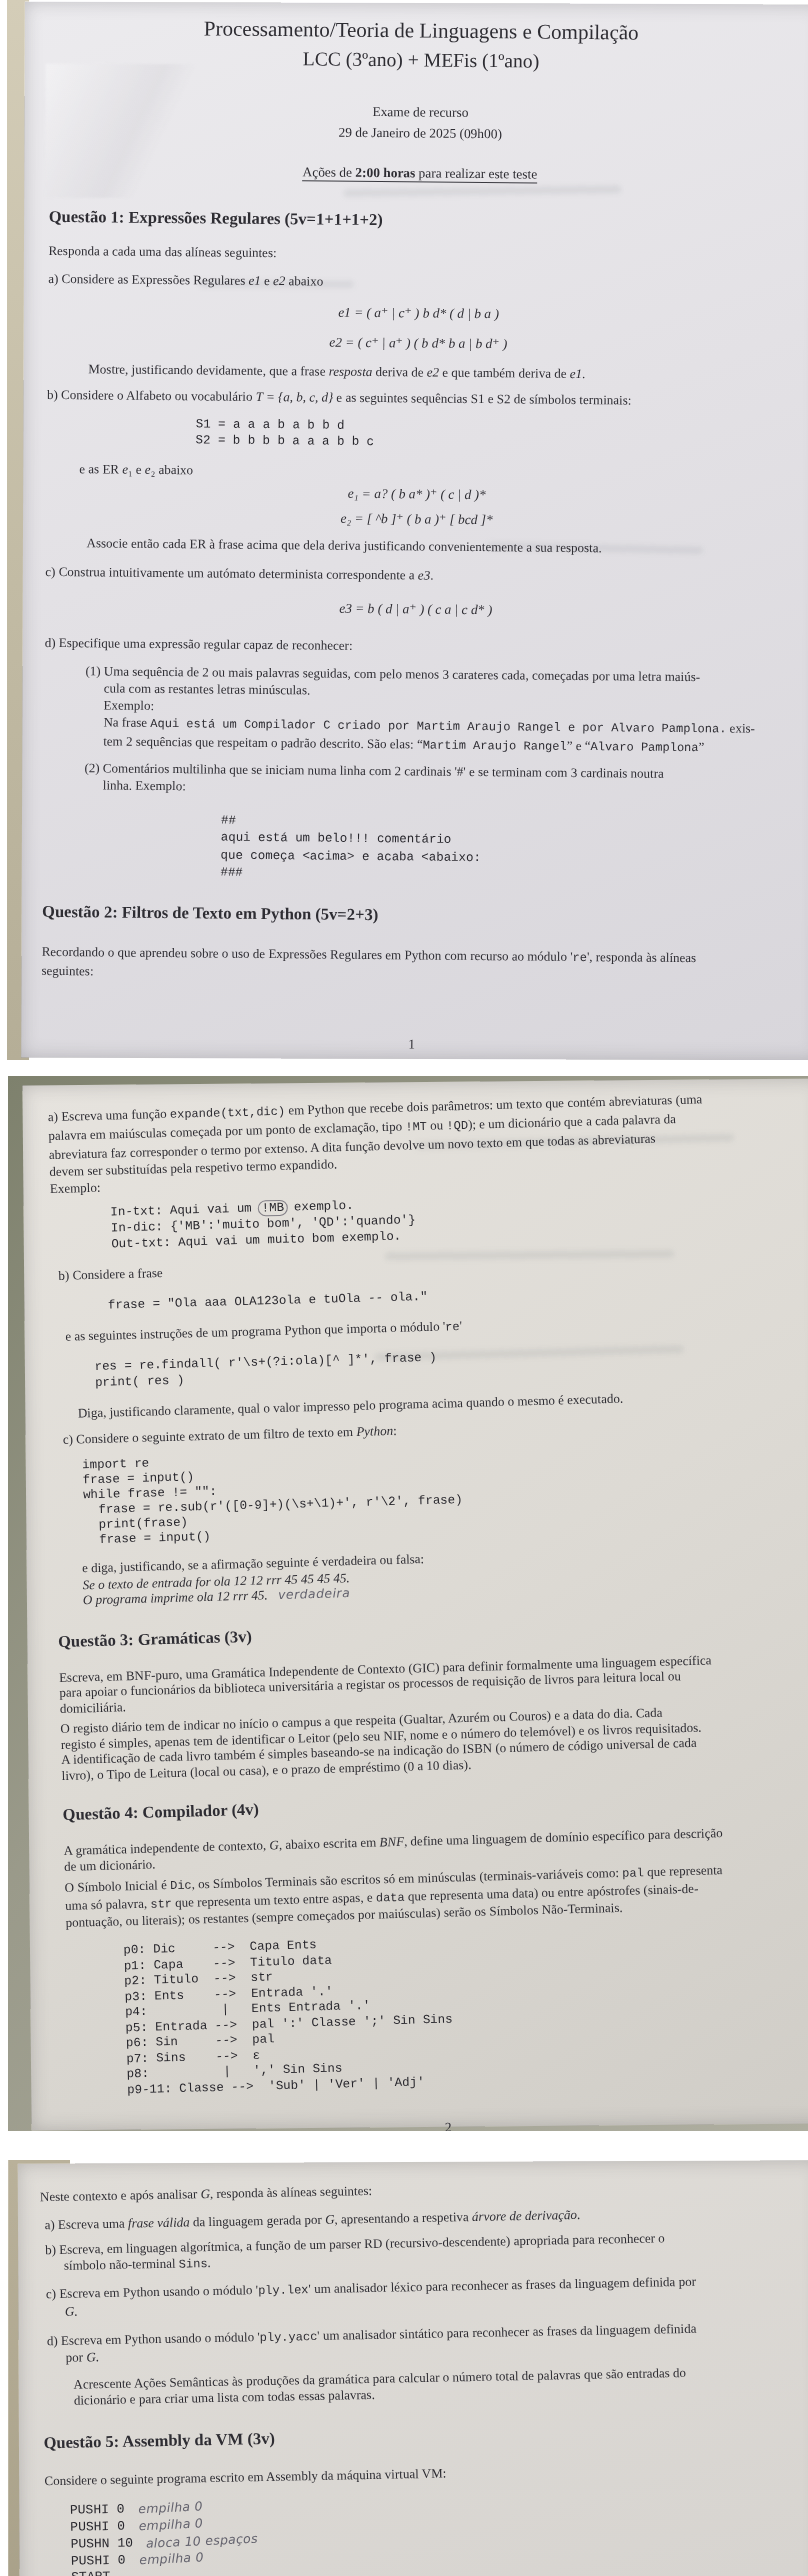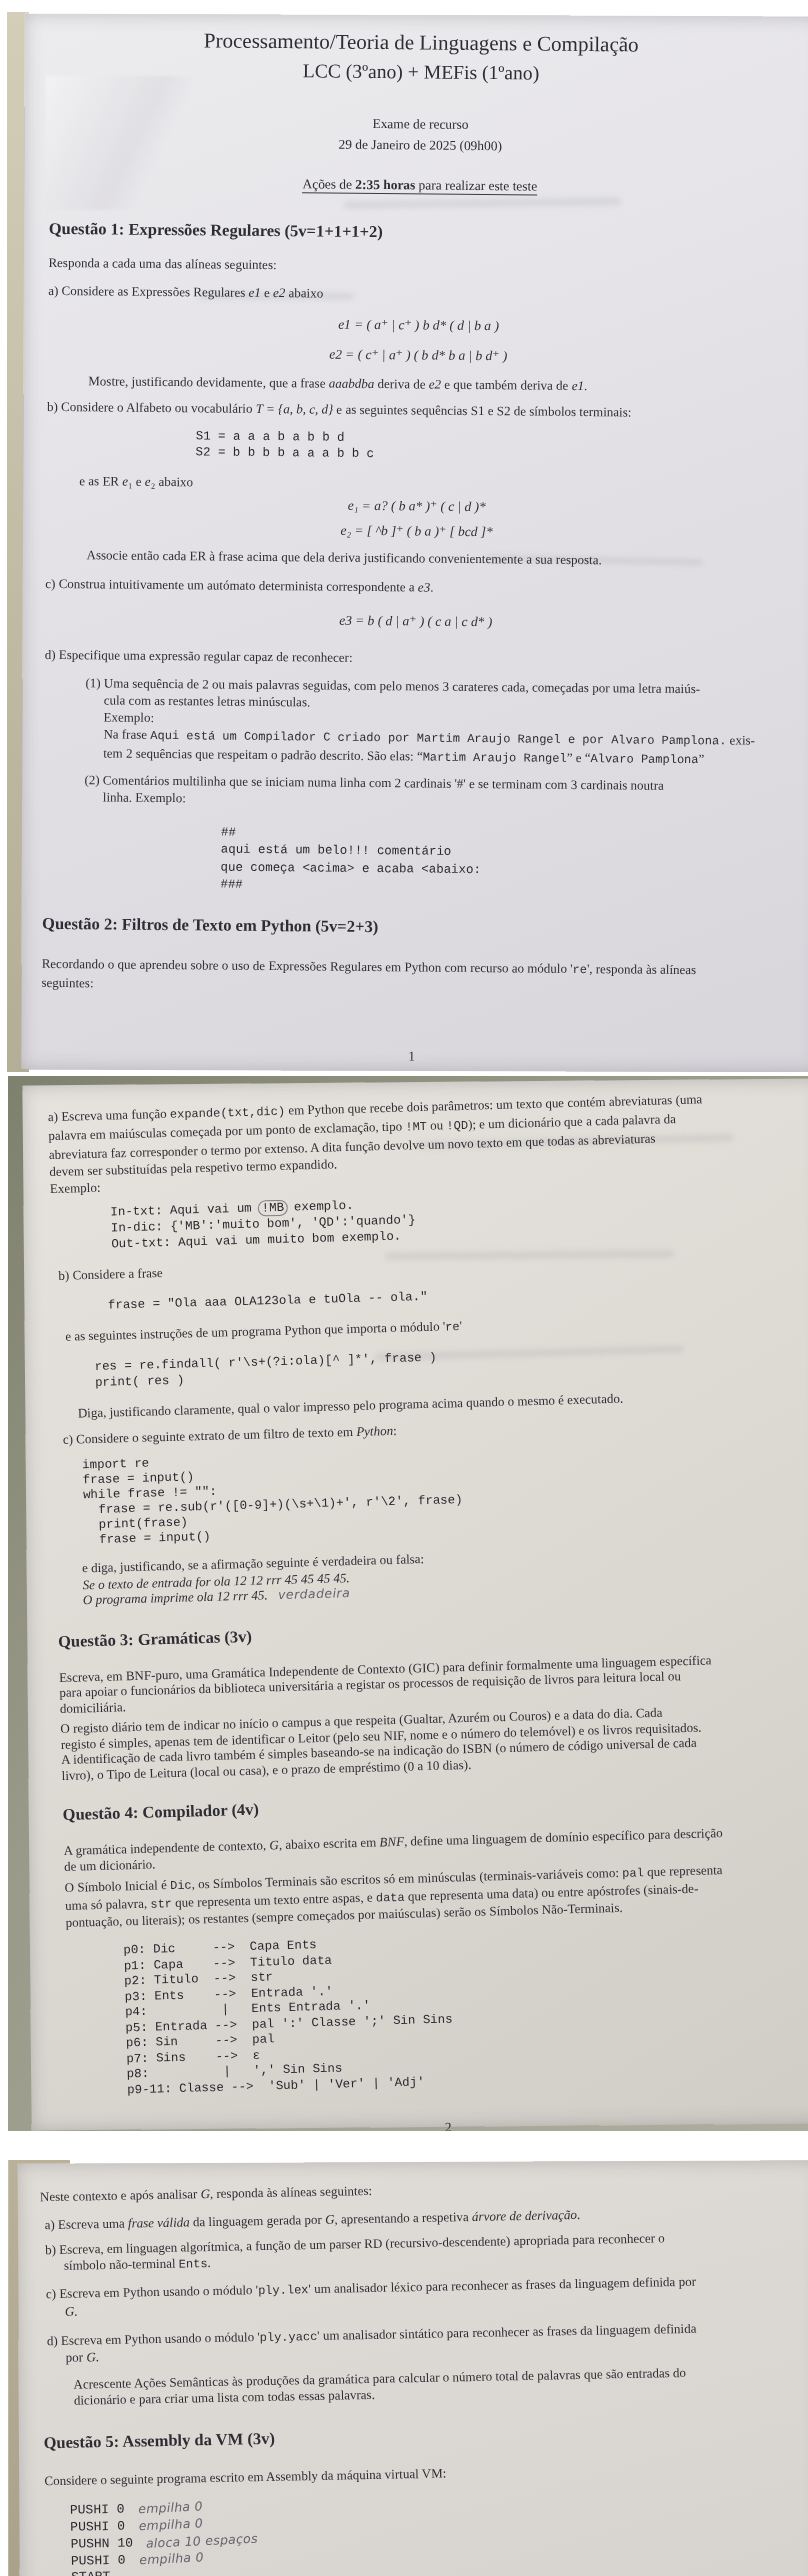--- a/index.html
+++ b/index.html
@@ -1,19 +1,19 @@
 <!DOCTYPE html>
 <html style="font-size:8.2px"><head>
 <meta charset="utf-8">
 <style>
   html,body{margin:0;padding:0;background:#ffffff;}
   main#scan{position:relative;width:809px;height:3194px;overflow:hidden;background:#ffffff;
             font-family:"Liberation Serif","DejaVu Serif",serif;color:#2e2d33;}
   section.page{position:absolute;left:0;right:0;overflow:hidden;background:#ffffff;}
-  #page1{top:12px;height:1060px;padding-left:24px;}
+  #page1{top:0;height:1060px;padding-left:24px;}
   #page2{top:1076px;height:1055px;}
   #page3{top:2160px;height:1035px;}
 
   
   .strip1{position:absolute;left:7.2px;top:0;bottom:0;width:21.6px;
           background:linear-gradient(180deg,#d4cdb8,#c2bba4 55%,#b5ae97);}
   .table2{position:absolute;left:8.2px;right:0;top:0;bottom:0;
           background:linear-gradient(130deg,#7e816d,#9a9a8a 40%,#aeaea0);}
   .strip3{position:absolute;left:8.2px;top:0;bottom:0;width:62px;
           background:linear-gradient(180deg,#b9b19a,#a29a82 60%,#8f8a76);
@@ -76,32 +76,32 @@
     <div class="paper paper1">
       <div class="crease"></div>
       <div class="smudge" style="left:319px;top:184px;width:278px;height:8.2px;transform:rotate(-1deg);"></div>
       <div class="smudge" style="left:175px;top:278px;width:155px;height:7.2px;"></div>
       <div class="smudge" style="left:464px;top:541px;width:216px;height:7.2px;transform:rotate(1deg);"></div>
       <div class="content" id="pc0">
           <div class="tl tl1">Processamento/Teoria de Linguagens e Compilação</div>
           <div class="tl tl2" style="margin-top: 1px;">LCC (3ºano) + MEFis (1ºano)</div>
           <div class="ctr" style="margin-top: 29px;">Exame de recurso</div>
           <div class="ctr" style="margin-top: 3.1px;">29 de Janeiro de 2025 (09h00)</div>
-          <div class="rulewrap" style="margin-top: 21.6px;"><span class="rule"><span>Ações de </span><b>2:35 horas</b><span> para realizar este teste</span></span></div>
+          <div class="rulewrap" style="margin-top: 21.6px;"><span class="rule"><span>Ações de </span><b>2:00 horas</b><span> para realizar este teste</span></span></div>
           <div class="qh" style="margin-top: 26px;">Questão 1: Expressões Regulares (5v=1+1+1+2)</div>
           <div class="para" style="margin-top: 14.4px;">
             <div class="line">Responda a cada uma das alíneas seguintes:</div>
           </div>
           <div class="para" style="margin-top: 11.3px;">
             <div class="line">a) Considere as Expressões Regulares <i>e1</i> e <i>e2</i> abaixo</div>
           </div>
           <div class="formula" style="margin-top: 15.5px;">e1  =  ( a⁺ | c⁺ ) b d* ( d | b a )</div>
           <div class="formula" style="margin-top: 13.4px;">e2  =  ( c⁺ | a⁺ ) ( b d* b a | b d⁺ )</div>
           <div class="para" style="margin-left: 41px; margin-top: 11.3px;">
-            <div class="line">Mostre, justificando devidamente, que a frase <i>aaabdba</i> deriva de <i>e2</i> e que também deriva de <i>e1</i>.</div>
+            <div class="line">Mostre, justificando devidamente, que a frase <i>resposta</i> deriva de <i>e2</i> e que também deriva de <i>e1</i>.</div>
           </div>
           <div class="para" style="margin-top: 9.3px;">
             <div class="line">b) Considere o Alfabeto ou vocabulário <i>T = {a, b, c, d}</i> e as seguintes sequências S1 e S2 de símbolos terminais:</div>
           </div>
           <div class="code" style="margin-left: 149px; margin-top: 11.3px;">
             <div>S1 = a a a b a b b d</div>
             <div>S2 = b b b b a a a b b c</div>
           </div>
           <div class="para" style="margin-left: 33px; margin-top: 13.4px;">
             <div class="line">e as ER <i>e</i>₁ e <i>e</i>₂ abaixo</div>
@@ -243,21 +243,21 @@
 
       <div class="content" id="pc2">
           <div class="para" style="margin-left: 1px;">
             <div class="line">Neste contexto e após analisar <i>G</i>, responda às alíneas seguintes:</div>
           </div>
           <div class="para" style="margin-left: 5.2px; margin-top: 11.3px;">
             <div class="line">a) Escreva uma <i>frase válida</i> da linguagem gerada por <i>G</i>, apresentando a respetiva <i>árvore de derivação</i>.</div>
           </div>
           <div class="para hang tight" style="margin-left: 5.2px; margin-top: 9.3px;">
             <div class="line">b) Escreva, em linguagen algorítmica, a função de um parser RD (recursivo-descendente) apropriada para reconhecer o</div>
-            <div class="line">símbolo não-terminal <span class="tt">Ents</span>.</div>
+            <div class="line">símbolo não-terminal <span class="tt">Sins</span>.</div>
           </div>
           <div class="para hang tight" style="margin-left: 5.2px; margin-top: 11.3px;">
             <div class="line">c) Escreva em Python usando o módulo '<span class="tt">ply.lex</span>' um analisador léxico para reconhecer as frases da linguagem definida por</div>
             <div class="line"><i>G</i>.</div>
           </div>
           <div class="para hang tight" style="margin-left: 5.2px; margin-top: 13.4px;">
             <div class="line">d) Escreva em Python usando o módulo '<span class="tt">ply.yacc</span>' um analisador sintático para reconhecer as frases da linguagem definida</div>
             <div class="line">por <i>G</i>.</div>
           </div>
           <div class="para tight" style="margin-left: 31px; margin-top: 11.3px;">

